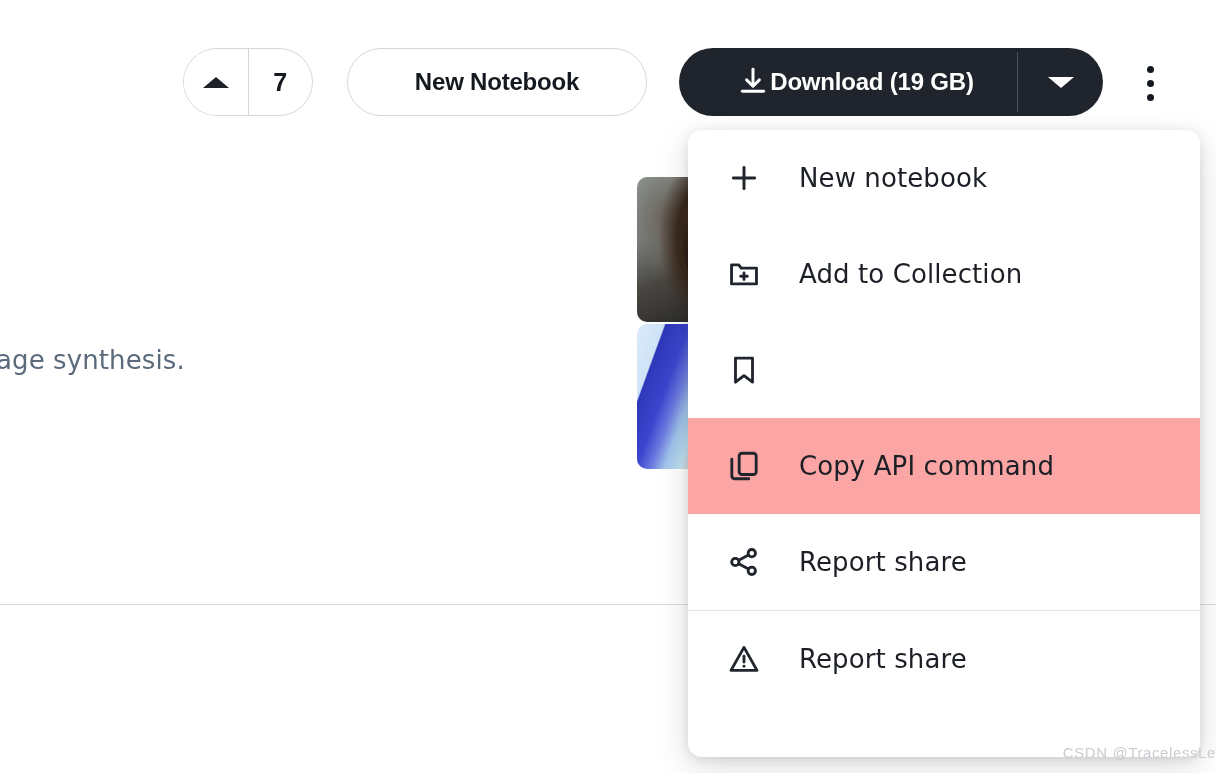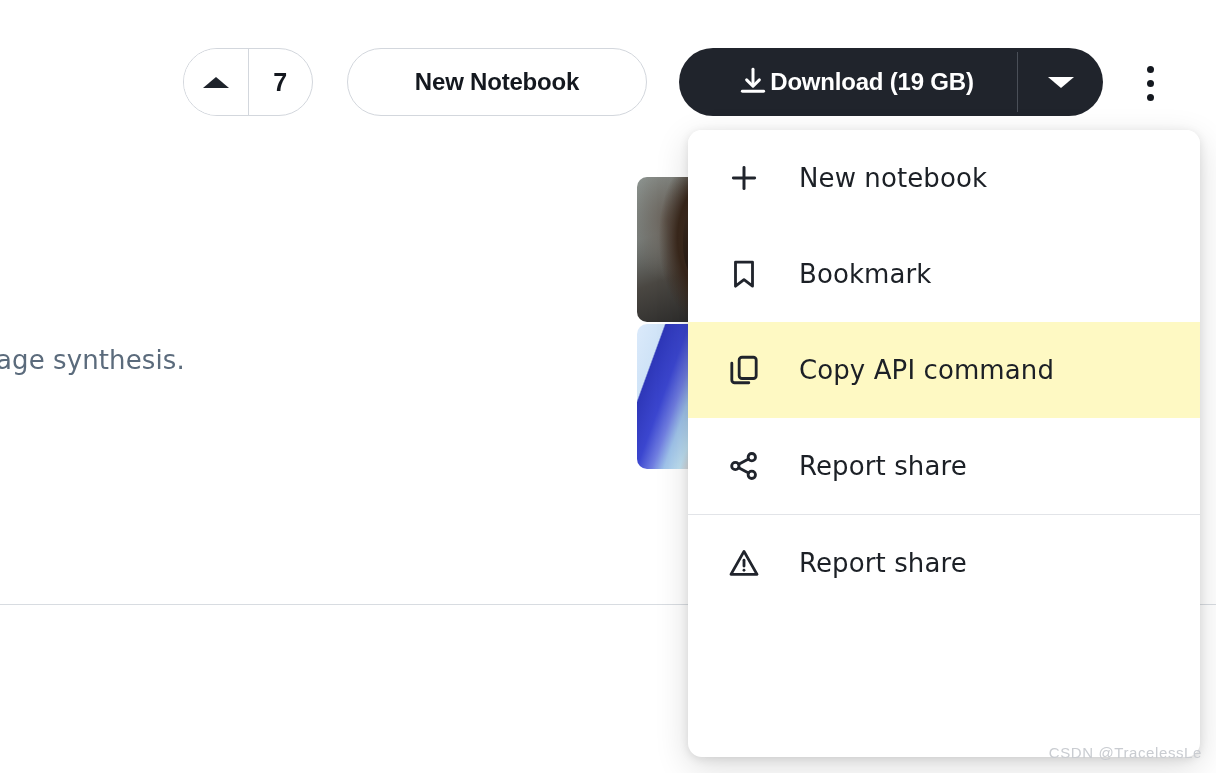--- a/index.html
+++ b/index.html
@@ -261,21 +261,21 @@
 
   .menu-item {
     position: relative;
     height: 96px;
     display: flex;
     align-items: center;
     padding-left: 22px;
     cursor: pointer;
     background: #ffffff;
   }
-  .menu-item.highlight { background: #fef9c3; }
+  .menu-item.highlight { background: #fca5a5; }
 
   .menu-icon {
     flex: 0 0 68px;
     display: flex;
     align-items: center;
     justify-content: center;
     color: #20242c;
   }
   .menu-label {
     font-family: "DejaVu Sans", sans-serif;
@@ -288,21 +288,21 @@
 
   .menu-sep {
     height: 1px;
     background: #e2e4e8;
     margin: 0;
   }
 
   
   .watermark {
     position: absolute;
-    right: 14px;
+    right: 0;
     bottom: 12px;
     font-family: "Liberation Sans", sans-serif;
     font-size: 15px;
     color: #c9ccd1;
     letter-spacing: 0.6px;
     z-index: 20;
     white-space: nowrap;
   }
 </style>
 </head>
@@ -366,28 +366,37 @@
     <div class="menu-item">
       <span class="menu-icon">
         <svg width="34" height="34" viewBox="0 0 24 24" fill="none" stroke="#20242c" stroke-width="2.1" stroke-linecap="round">
           <path d="M12 4.5v15"></path>
             <path d="M4.5 12h15"></path>
         </svg>
       </span>
       <span class="menu-label">New notebook</span>
     </div>
 
+    <div class="menu-item">
+      <span class="menu-icon">
+        <svg width="34" height="34" viewBox="0 0 24 24" fill="none" stroke="#20242c" stroke-width="2" stroke-linecap="round" stroke-linejoin="round">
+          <path d="M3.2 19V5.6h5.1l1.7 2.2h10.8V19z"></path>
+          <path d="M12 11.3v4.6"></path>
+            <path d="M9.7 13.6h4.6"></path>
+        </svg>
+      </span>
+      <span class="menu-label">Add to Collection</span>
+    </div>
 
     <div class="menu-item">
       <span class="menu-icon">
         <svg width="34" height="34" viewBox="0 0 24 24" fill="none" stroke="#20242c" stroke-width="2" stroke-linecap="round" stroke-linejoin="round">
           <path d="M6 3.6h12v17l-6-4.6-6 4.6z"></path>
         </svg>
       </span>
-      <span class="menu-label">Bookmark</span>
     </div>
 
     <div class="menu-item highlight">
       <span class="menu-icon">
         <svg width="34" height="34" viewBox="0 0 24 24" fill="none" stroke="#20242c" stroke-width="2" stroke-linecap="round" stroke-linejoin="round">
           <rect x="8.6" y="3" width="12" height="15" rx="2"></rect>
           <path d="M15.4 21H5.4a2 2 0 0 1-2-2V7.2"></path>
         </svg>
       </span>
       <span class="menu-label">Copy API command</span>

